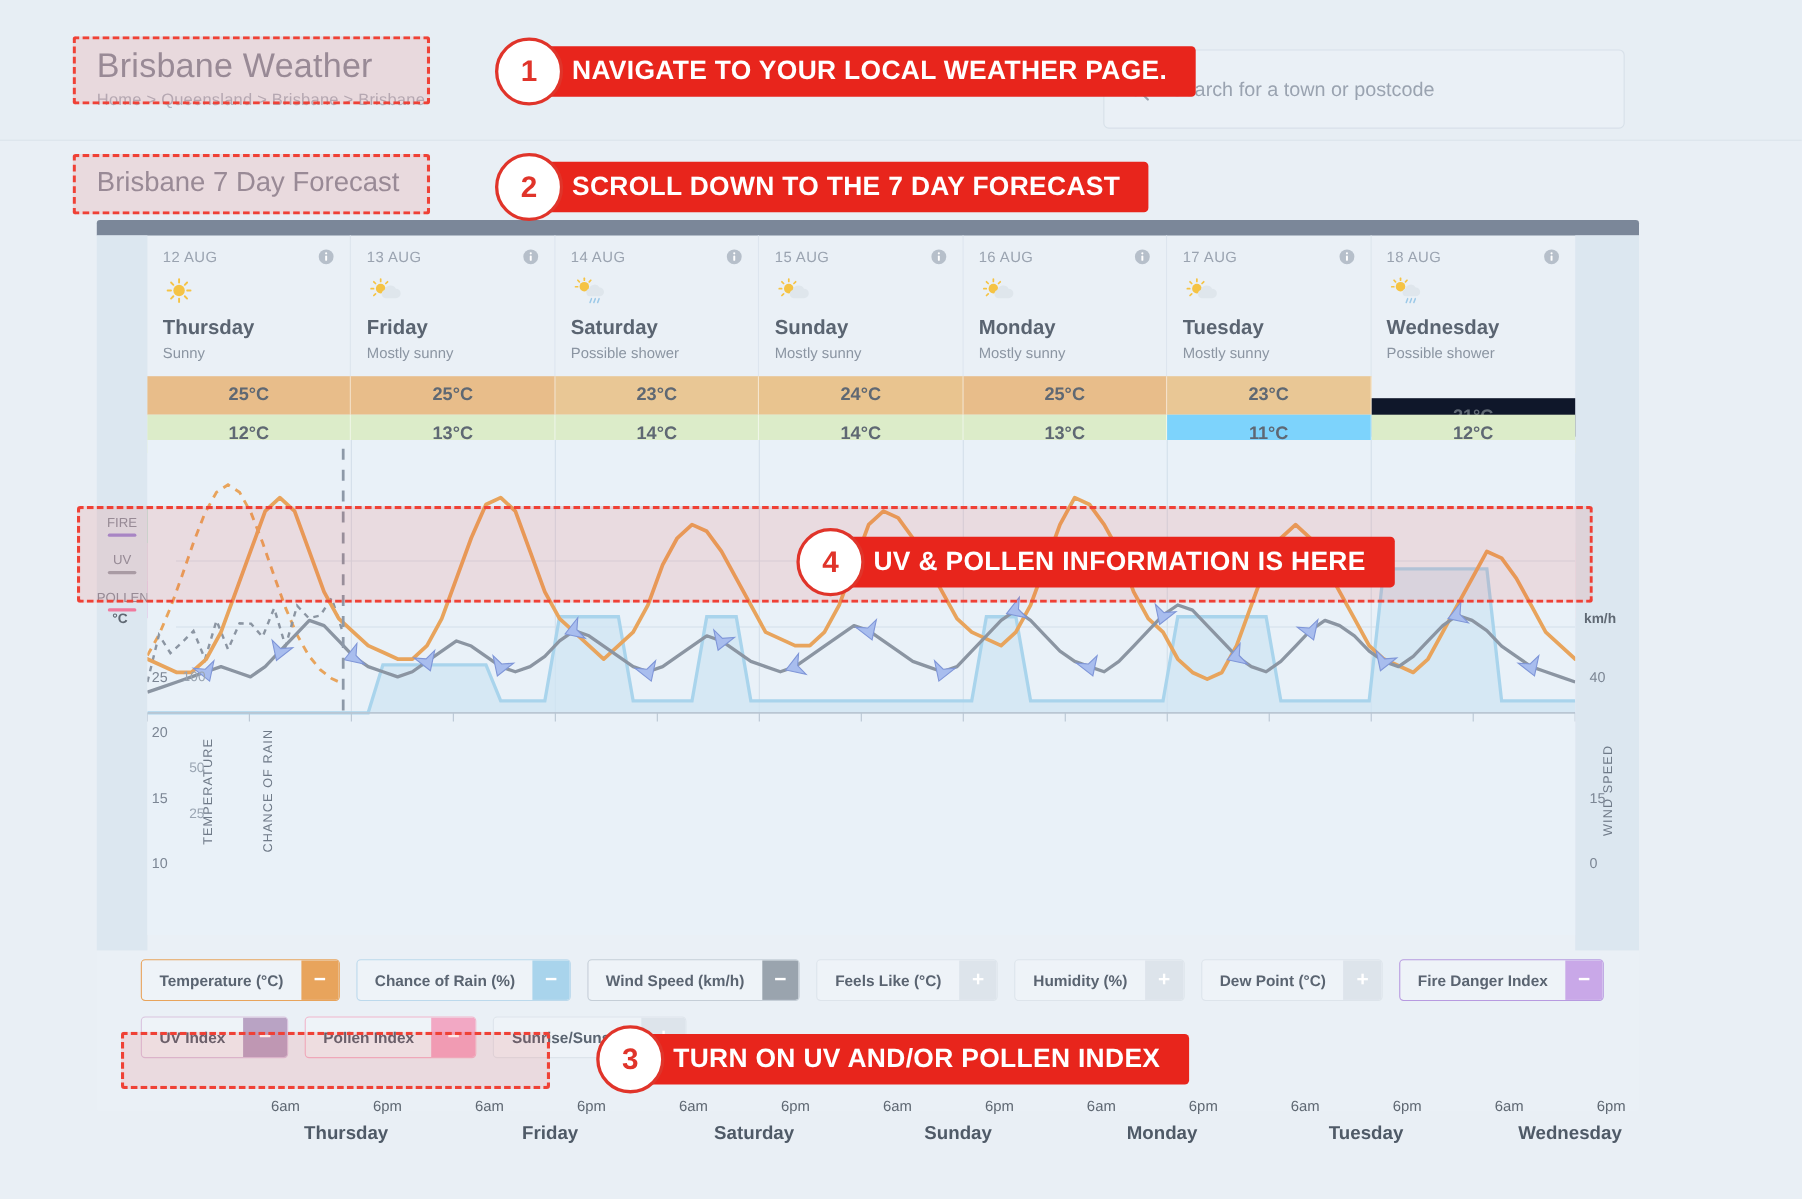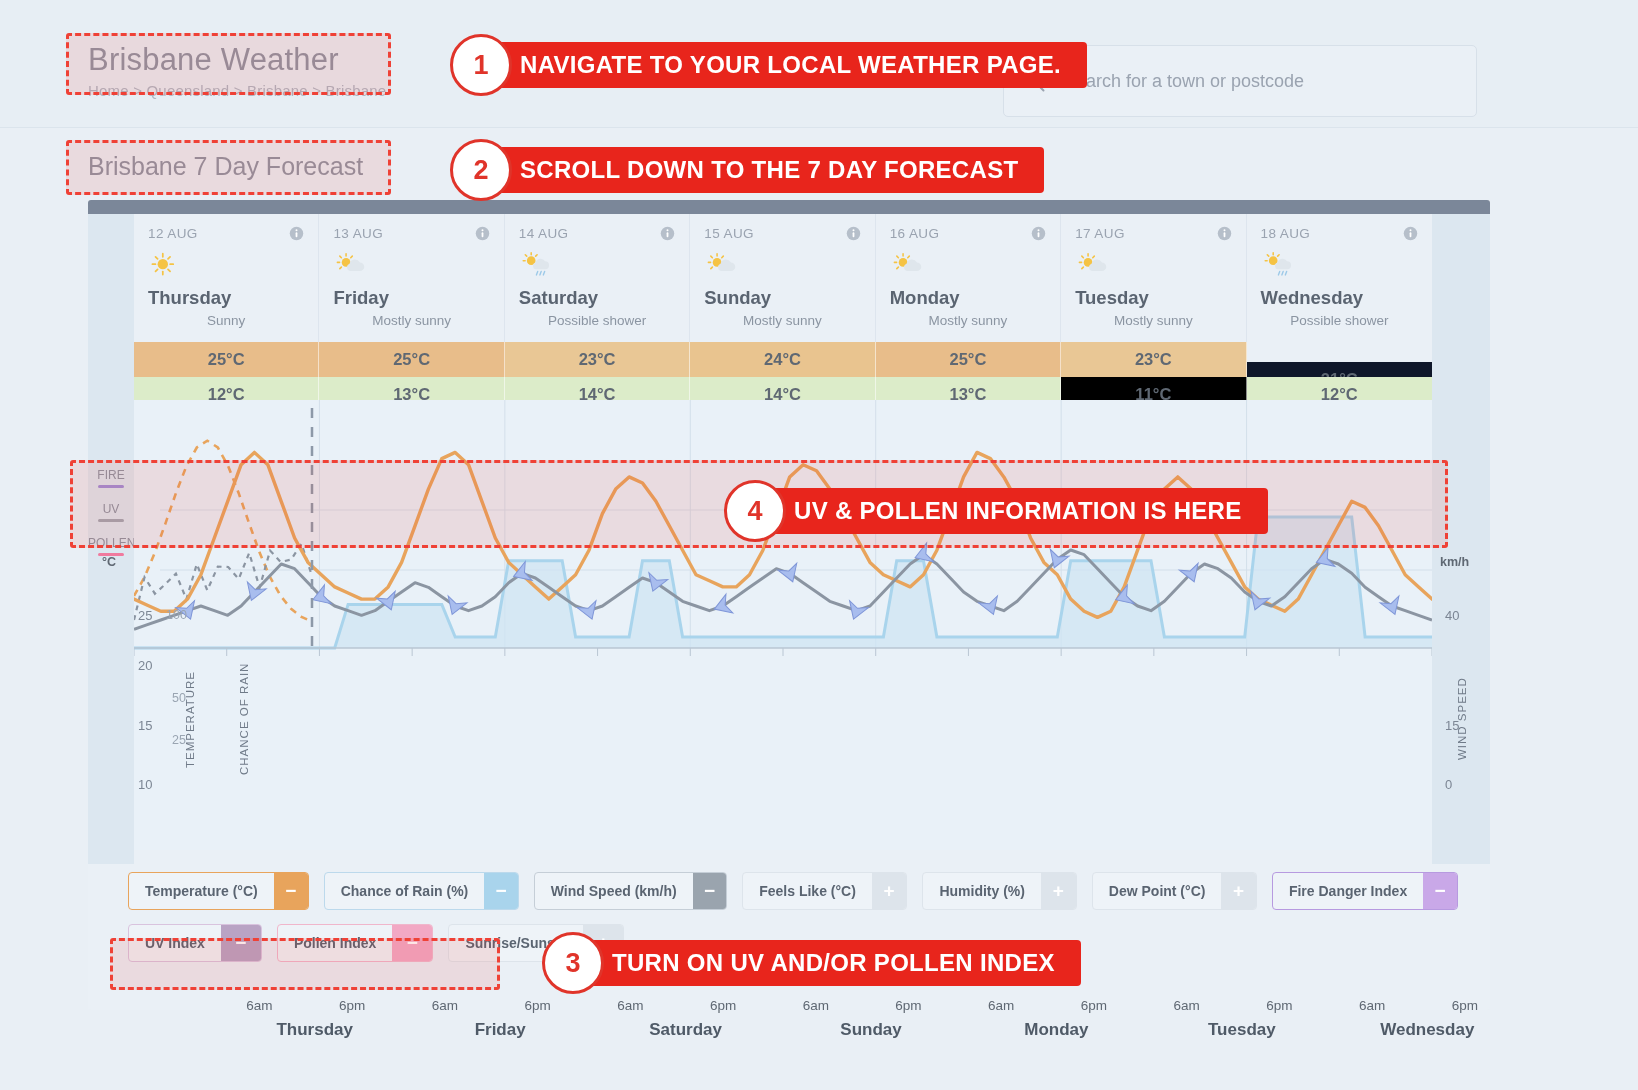--- a/index.html
+++ b/index.html
@@ -62,21 +62,21 @@
     position: absolute; left: 46px; top: 14px; width: 1298px;
     display: grid; grid-template-columns: repeat(7, 1fr);
   }
   .day-head { padding: 12px 14px 16px 14px; border-right: 1px solid #dde5ee; }
   .day-head:last-child { border-right: none; }
   .dh-top { display: flex; justify-content: space-between; align-items: center; }
   .dh-date { font-size: 13.5px; color: #9aa3b0; letter-spacing: .4px; }
   .info-icon { width: 15px; height: 15px; }
   .wicon { margin: 11px 0 9px 0; height: 26px; }
   .dh-day { font-size: 18.5px; font-weight: bold; color: #5a6471; }
-  .dh-desc { font-size: 13.5px; color: #8b95a2; margin-top: 4px; text-align: center; }
+  .dh-desc { font-size: 13.5px; color: #8b95a2; margin-top: 4px; }
 
   .cell {
     height: 35px; display: flex; align-items: center; justify-content: center;
     font-size: 16.5px; font-weight: bold; color: #5f6873;
     border-right: 1px solid rgba(255,255,255,.55);
   }
   .cell:last-child { border-right: none; }
   .cell.rain {
     height: 48px; flex-direction: column; gap: 1px;
     font-size: 15.5px; border-right: 1px solid #e2eaf2;
@@ -354,21 +354,21 @@
       <div class="cell " style="background: rgb(233, 199, 149);">23°C</div>
       <div class="cell " style="background: #0f172a; margin-top: 20px;">21°C</div>
     </div>
 
   <div class="fc-grid" id="rowMin" style="top:177px;">
       <div class="cell " style="background: rgb(220, 236, 201);">12°C</div>
       <div class="cell " style="background: rgb(220, 236, 201);">13°C</div>
       <div class="cell " style="background: rgb(220, 236, 201);">14°C</div>
       <div class="cell " style="background: rgb(220, 236, 201);">14°C</div>
       <div class="cell " style="background: rgb(220, 236, 201);">13°C</div>
-      <div class="cell " style="background: #000000;">11°C</div>
+      <div class="cell " style="background: #7dd3fc;">11°C</div>
       <div class="cell " style="background: rgb(220, 236, 201);">12°C</div>
     </div>
 
   <div class="fc-grid" id="rowRain" style="top:212px;">
       <div class="cell rain" style="background: rgb(223, 233, 243);">
         <span class="rain-main">
           <span class="drop"><svg viewBox="0 0 12 16" width="12" height="16">
               <path d="M6 0 C6 0 11.5 7 11.5 10.6 A5.5 5.5 0 0 1 .5 10.6 C.5 7 6 0 6 0 Z" fill="#59636f"></path>
             </svg></span>
      <span>20%</span>

